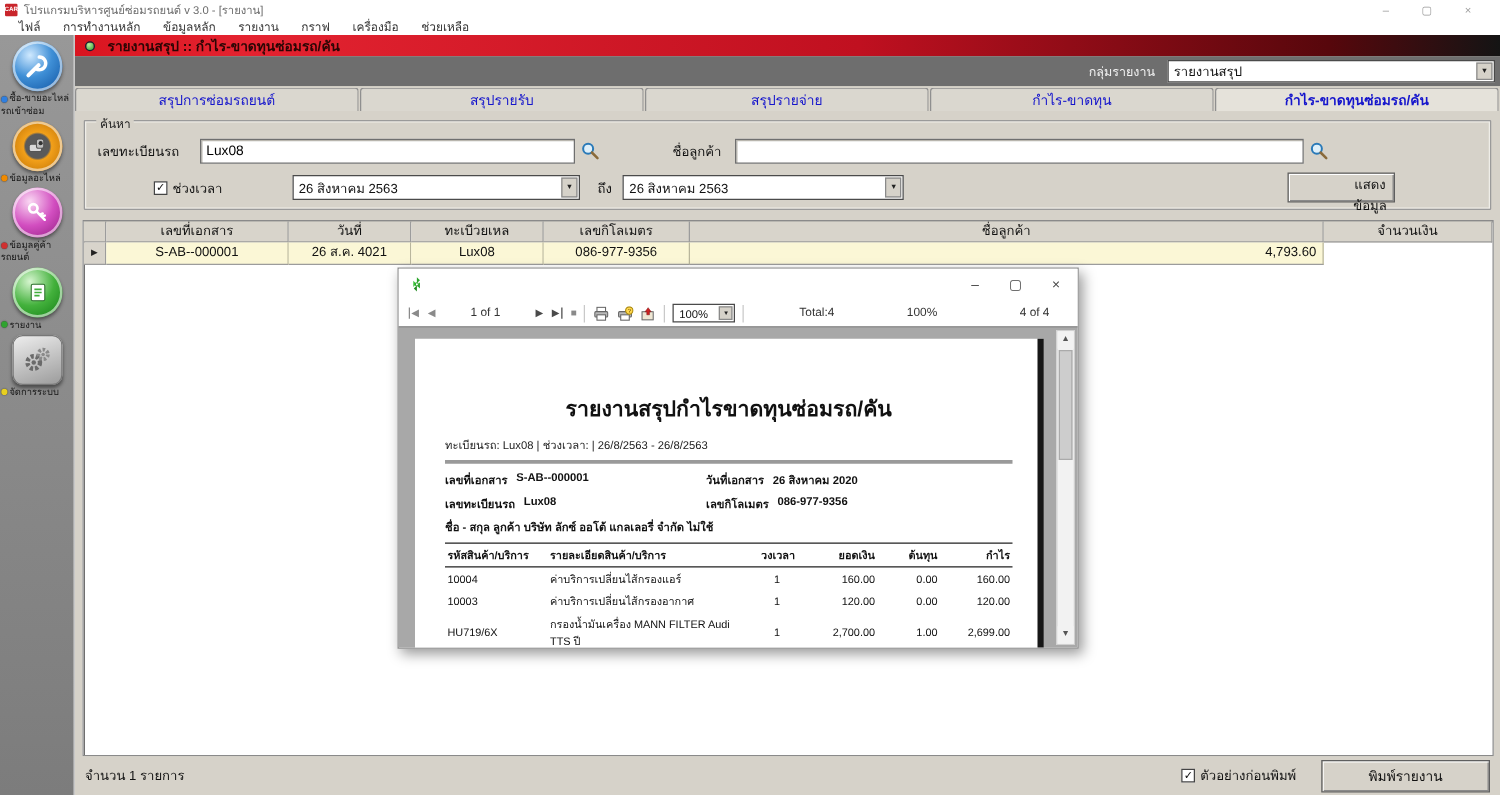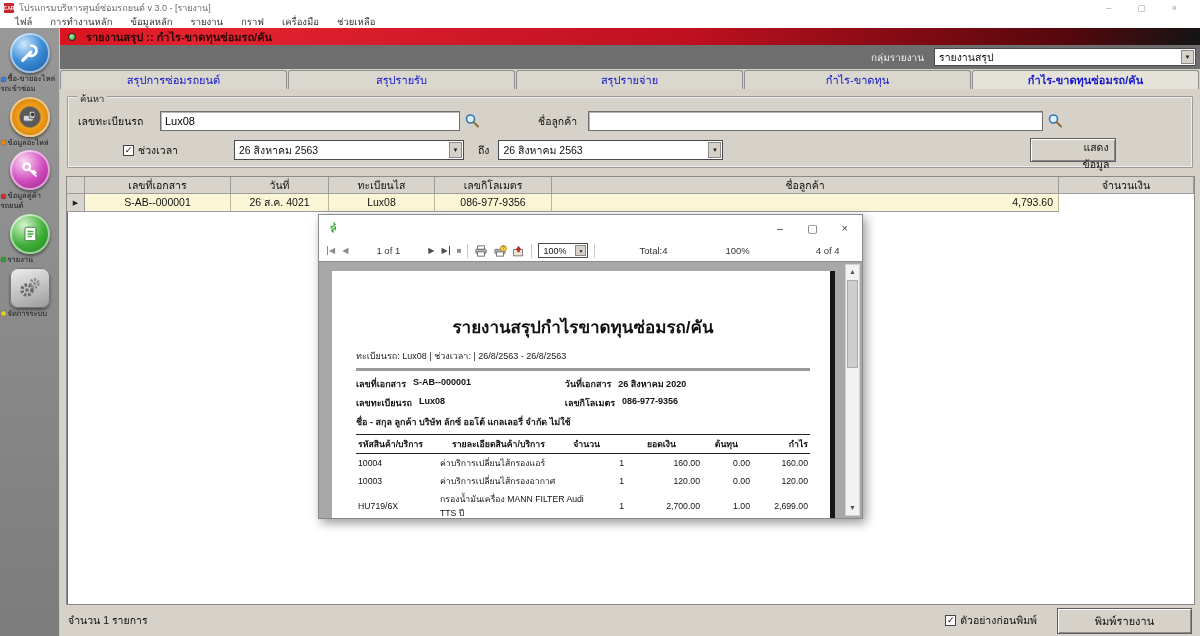--- a/index.html
+++ b/index.html
@@ -120,21 +120,21 @@
     padding:42px 20px 0 24px; }
   .rp-title { text-align:center; font-size:17px; font-weight:bold; color:#111; margin-bottom:9px; }
   .rp-sub { font-size:9px; color:#222; margin-bottom:5px; }
   .rp-thickline { height:3px; background:#9a9a9a; margin-bottom:6px; }
   .rp-inforow { display:flex; font-size:9px; color:#111; margin-bottom:5px; font-weight:bold; }
   .rp-inforow .l { width:46%; display:flex; gap:7px; }
   .rp-inforow .r { display:flex; gap:7px; }
   .rp-table { width:100%; font-size:8.7px; color:#111; margin-top:3px; }
   .rp-row { display:grid; grid-template-columns:82px 1fr 42px 64px 50px 58px; align-items:center; }
   .rp-row > div { padding:2px 2px; }
-  .rp-head { font-weight:bold; border-top:1.5px solid #222; border-bottom:1.5px solid #222;gap:12px; }
+  .rp-head { font-weight:bold; border-top:1.5px solid #222; border-bottom:1.5px solid #222; }
   .rp-num { text-align:right; }
   .rp-qty { text-align:right; padding-right:14px !important; }
 
   svg { display:block; }
 </style>
 </head>
 <body>
 
 <div class="titlebar">
   <div class="app-icon">CAR</div>
@@ -267,21 +267,21 @@
           </div>
           <button class="btn3d" style="position:absolute; right:66px; top:-2px; width:86px; height:24px;padding-left:46px;">แสดงข้อมูล</button>
         </div>
       </div>
 
       <div class="results-panel">
         <div class="grid-row grid-head">
           <div class="g-cell"></div>
           <div class="g-cell">เลขที่เอกสาร</div>
           <div class="g-cell">วันที่</div>
-          <div class="g-cell">ทะเบียนไส</div>
+          <div class="g-cell">ทะเบีวยเหล</div>
           <div class="g-cell">เลขกิโลเมตร</div>
           <div class="g-cell">ชื่อลูกค้า</div>
           <div class="g-cell">จำนวนเงิน</div>
         </div>
         <div class="grid-row grid-data">
           <div class="g-cell sel">▶</div>
           <div class="g-cell">S-AB--000001</div>
           <div class="g-cell">26 ส.ค. 4021</div>
           <div class="g-cell">Lux08</div>
           <div class="g-cell">086-977-9356</div>
@@ -385,21 +385,21 @@
           </div>
       </div>
       <div class="rp-inforow">
           <div>ชื่อ - สกุล ลูกค้า บริษัท ลักซ์ ออโต้ แกลเลอรี่ จำกัด ไม่ใช้</div>
         </div>
 
       <div class="rp-table">
         <div class="rp-row rp-head">
           <div>รหัสสินค้า/บริการ</div>
           <div>รายละเอียดสินค้า/บริการ</div>
-          <div class="rp-num">จำนวน</div>
+          <div class="rp-num">วงเวลา</div>
           <div class="rp-num">ยอดเงิน</div>
           <div class="rp-num">ต้นทุน</div>
           <div class="rp-num">กำไร</div>
         </div>
         <div class="rp-row">
           <div>10004</div>
             <div>ค่าบริการเปลี่ยนไส้กรองแอร์</div>
           <div class="rp-qty">1</div>
             <div class="rp-num">160.00</div>
           <div class="rp-num">0.00</div>

